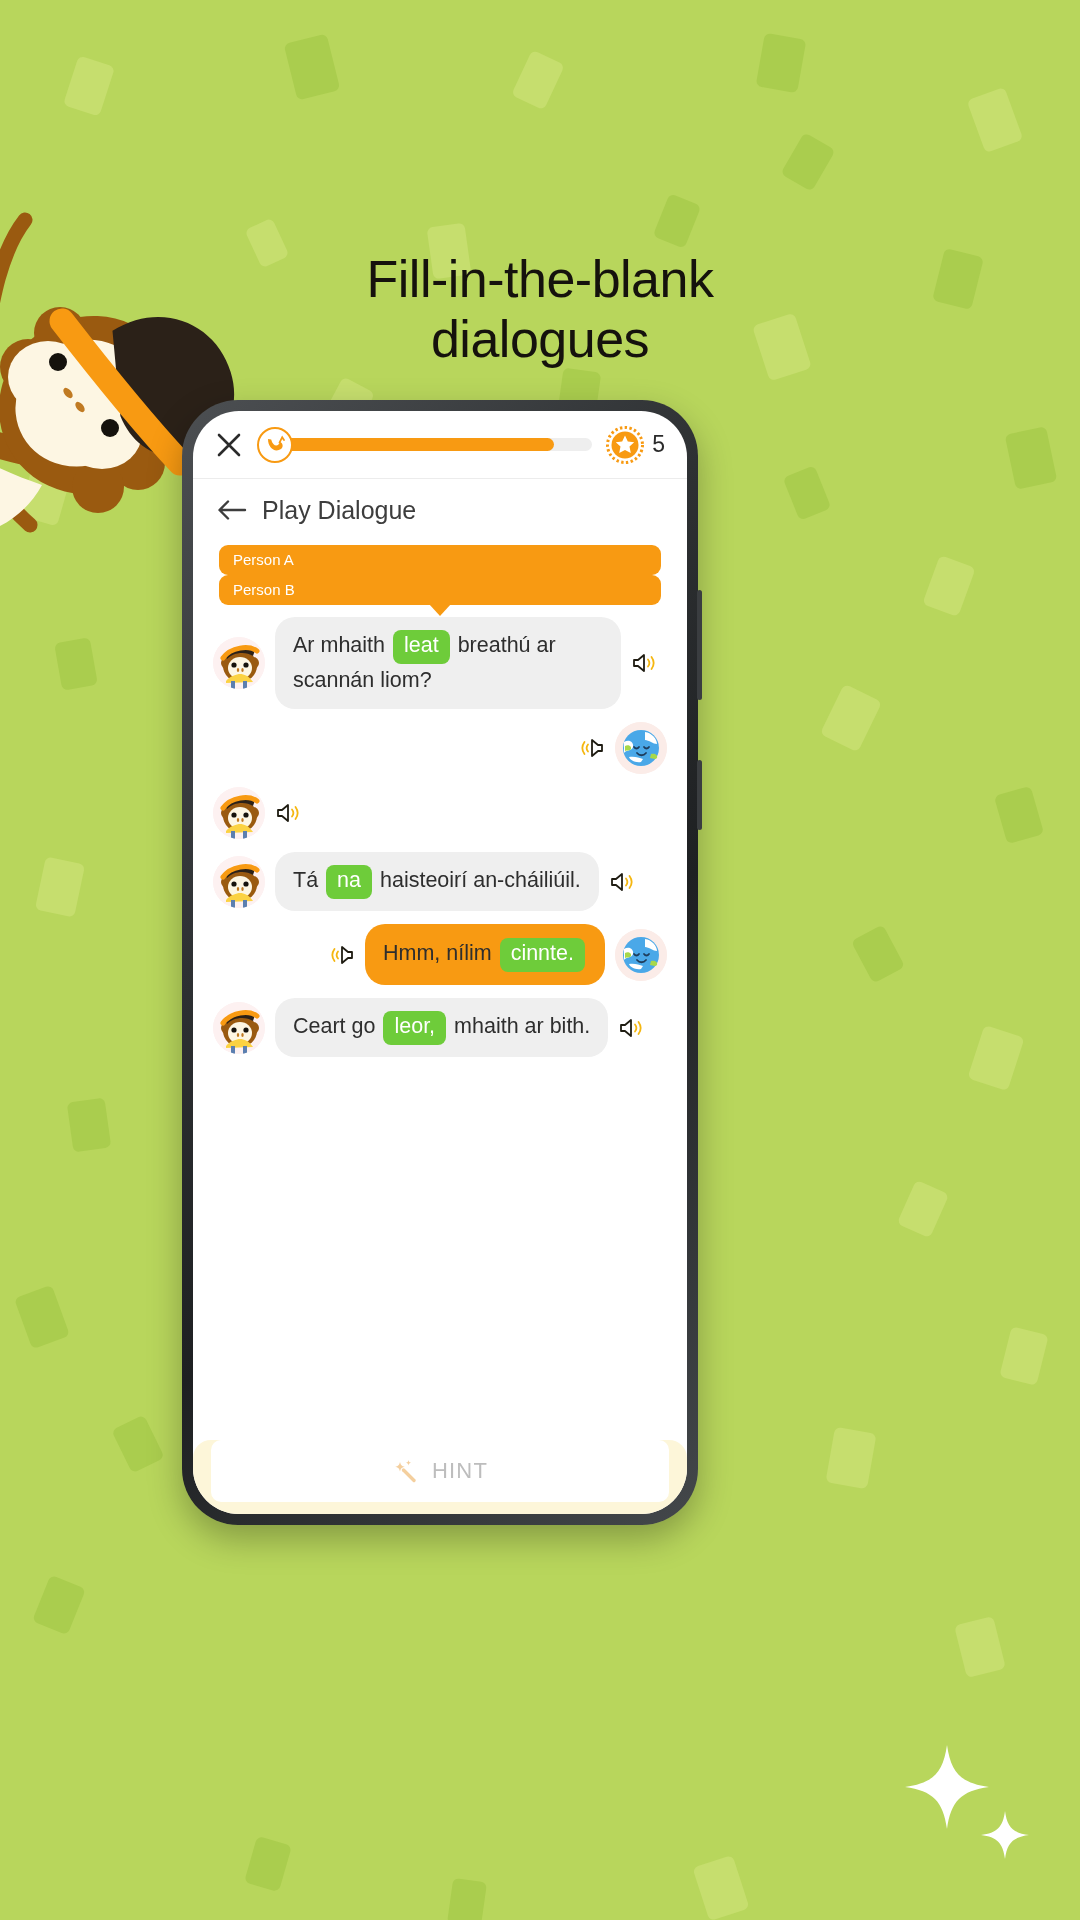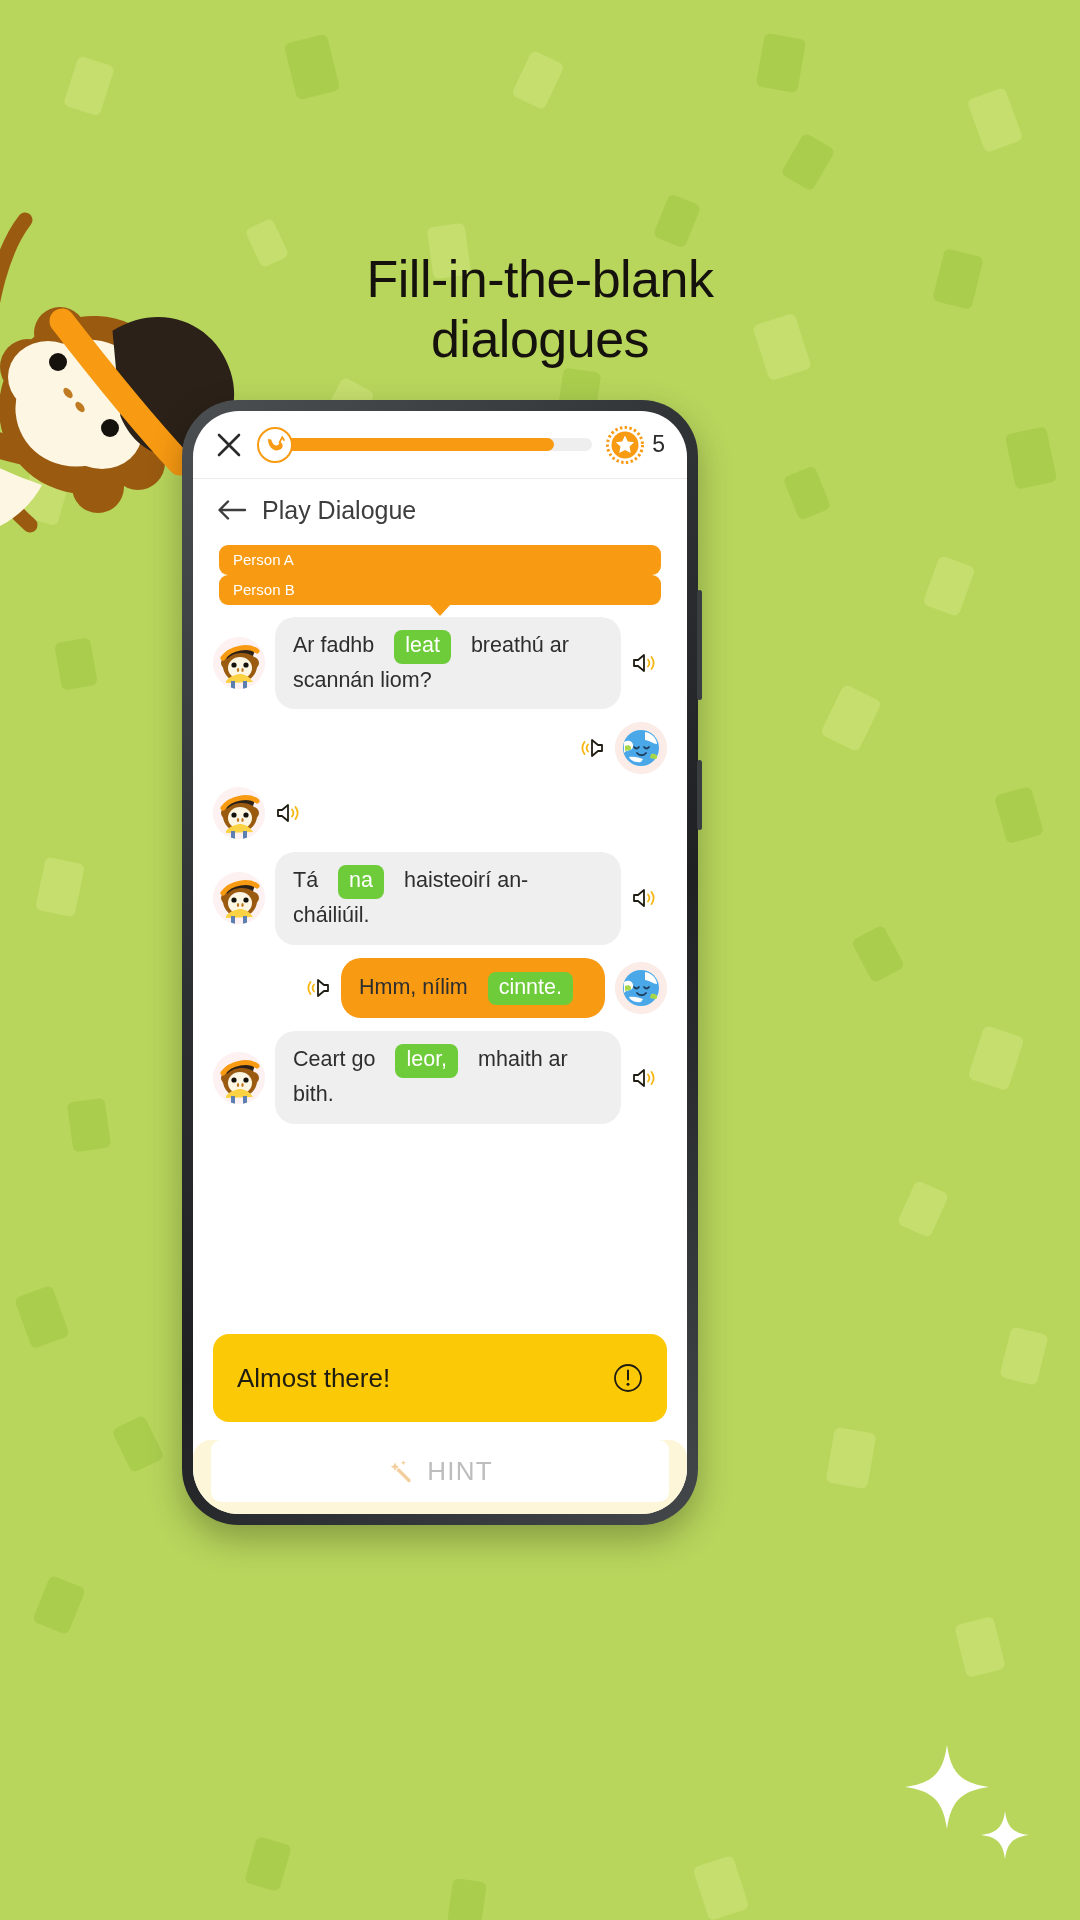--- a/index.html
+++ b/index.html
@@ -161,21 +161,21 @@
     display: inline-block;
   }
   .bubble.grey { background: #efefef; margin-left: 10px; }
   .bubble.orange { background: #f89a12; margin-right: 10px; padding: 13px 18px; }
   .chip {
     display: inline-block;
     background: #6ecc3a;
     color: #fff;
     border-radius: 8px;
     padding: 2px 11px 4px 11px;
-    margin: 0 14px;
+    margin: 0 2px;
     line-height: 1.3;
   }
   .spk { margin: 0 10px; flex: 0 0 auto; display:flex; align-items:center; }
 
   
   .bottom { flex: 0 0 auto; padding: 0 20px 0 20px; }
   .feedback {
     background: #fbc905;
     border-radius: 16px;
     height: 88px;
@@ -190,21 +190,21 @@
     display: flex;
     height: 74px;
     margin: 0 -20px;
     padding: 0 18px;
     align-items: flex-start;
   }
   .btn {
     flex: 1; height: 62px;
     display: flex; align-items: center; justify-content: center;
     gap: 14px;
-    font-size: 26px; letter-spacing: 1.2px;
+    font-size: 22px; letter-spacing: 1.2px;
     border-radius: 10px;
   }
   .btn.hint { background: #ffffff; color: #bdbdbd; }
   .btn.check { background: #fbc905; color: #1f1c12; }
 
   svg { display: block; }
 </style>
 </head>
 <body>
 
@@ -348,21 +348,21 @@
                 <circle cx="21" cy="28" r="2.6" fill="#15120d"></circle>
                 <circle cx="33" cy="28" r="2.6" fill="#15120d"></circle>
                 <ellipse cx="25" cy="33" rx="1.2" ry="2" fill="#c07a22"></ellipse>
                 <ellipse cx="29.5" cy="33" rx="1.2" ry="2" fill="#c07a22"></ellipse>
                 <path d="M12 18 C18 9 34 7 42 13 L40 19 C33 14 20 15 14 22 Z" fill="#2b2118"></path>
                 <path d="M10 21 C18 10 36 8 44 14" stroke="#f89a12" stroke-width="5" fill="none" stroke-linecap="round"></path>
                 <path d="M13 44 C17 39 24 37 27 37 C31 37 36 39 40 45 L13 46 Z" fill="#fbd243"></path>
                 <path d="M20 44 L20 52 M32 44 L32 52" stroke="#5b7fb0" stroke-width="4"></path>
               </svg>
             </span>
-            <span class="bubble grey"><span>Ar fadhb </span><span class="chip">leat</span><span> breathú ar scannán liom?</span></span>
+            <span class="bubble grey"><span>Ar mhaith </span><span class="chip">leat</span><span> breathú ar scannán liom?</span></span>
             <span class="spk">
               <svg width="26" height="22" viewBox="0 0 26 22">
                 <path d="M3 8 L7 8 L13 3 L13 19 L7 14 L3 14 Z" fill="none" stroke="#1f1c12" stroke-width="1.8" stroke-linejoin="round"></path>
                 <path d="M17 7.5 C19 10 19 12 17 14.5" stroke="#f5b711" stroke-width="1.8" fill="none" stroke-linecap="round"></path>
                 <path d="M20.5 5 C23.6 9.3 23.6 12.7 20.5 17" stroke="#f5b711" stroke-width="1.8" fill="none" stroke-linecap="round"></path>
               </svg>
             </span>
           </div>
           <div class="msg-row right">
             <span class="spk">
@@ -488,30 +488,20 @@
                 <path d="M3 8 L7 8 L13 3 L13 19 L7 14 L3 14 Z" fill="none" stroke="#1f1c12" stroke-width="1.8" stroke-linejoin="round"></path>
                 <path d="M17 7.5 C19 10 19 12 17 14.5" stroke="#f5b711" stroke-width="1.8" fill="none" stroke-linecap="round"></path>
                 <path d="M20.5 5 C23.6 9.3 23.6 12.7 20.5 17" stroke="#f5b711" stroke-width="1.8" fill="none" stroke-linecap="round"></path>
               </svg>
             </span>
           </div>
         </div>
     </div>
 
     <div class="bottom">
-      <div class="feedback">
-        <span class="feedback-text">Almost there!</span>
-        <span>
-          <svg width="30" height="30" viewBox="0 0 30 30">
-              <circle cx="15" cy="15" r="13" fill="none" stroke="#1f1c12" stroke-width="1.8"></circle>
-              <path d="M15 7.5 L15 16.5" stroke="#1f1c12" stroke-width="2" stroke-linecap="round"></path>
-              <circle cx="15" cy="21.2" r="1.5" fill="#1f1c12"></circle>
-            </svg>
-        </span>
-      </div>
       <div class="actionbar">
         <div class="btn hint">
           <span>
             <svg width="26" height="26" viewBox="0 0 26 26">
               <path d="M8 4 C8.8 7.2 9.6 8 12.8 8.8 C9.6 9.6 8.8 10.4 8 13.6 C7.2 10.4 6.4 9.6 3.2 8.8 C6.4 8 7.2 7.2 8 4 Z" fill="#f4cf9e"></path>
               <path d="M16.5 2 C16.9 3.9 17.4 4.4 19.3 4.8 C17.4 5.2 16.9 5.7 16.5 7.6 C16.1 5.7 15.6 5.2 13.7 4.8 C15.6 4.4 16.1 3.9 16.5 2 Z" fill="#f4cf9e"></path>
               <path d="M11.5 12 L22 22.5" stroke="#f4cf9e" stroke-width="3.4" stroke-linecap="round"></path>
             </svg>
           </span>
           <span>HINT</span>

